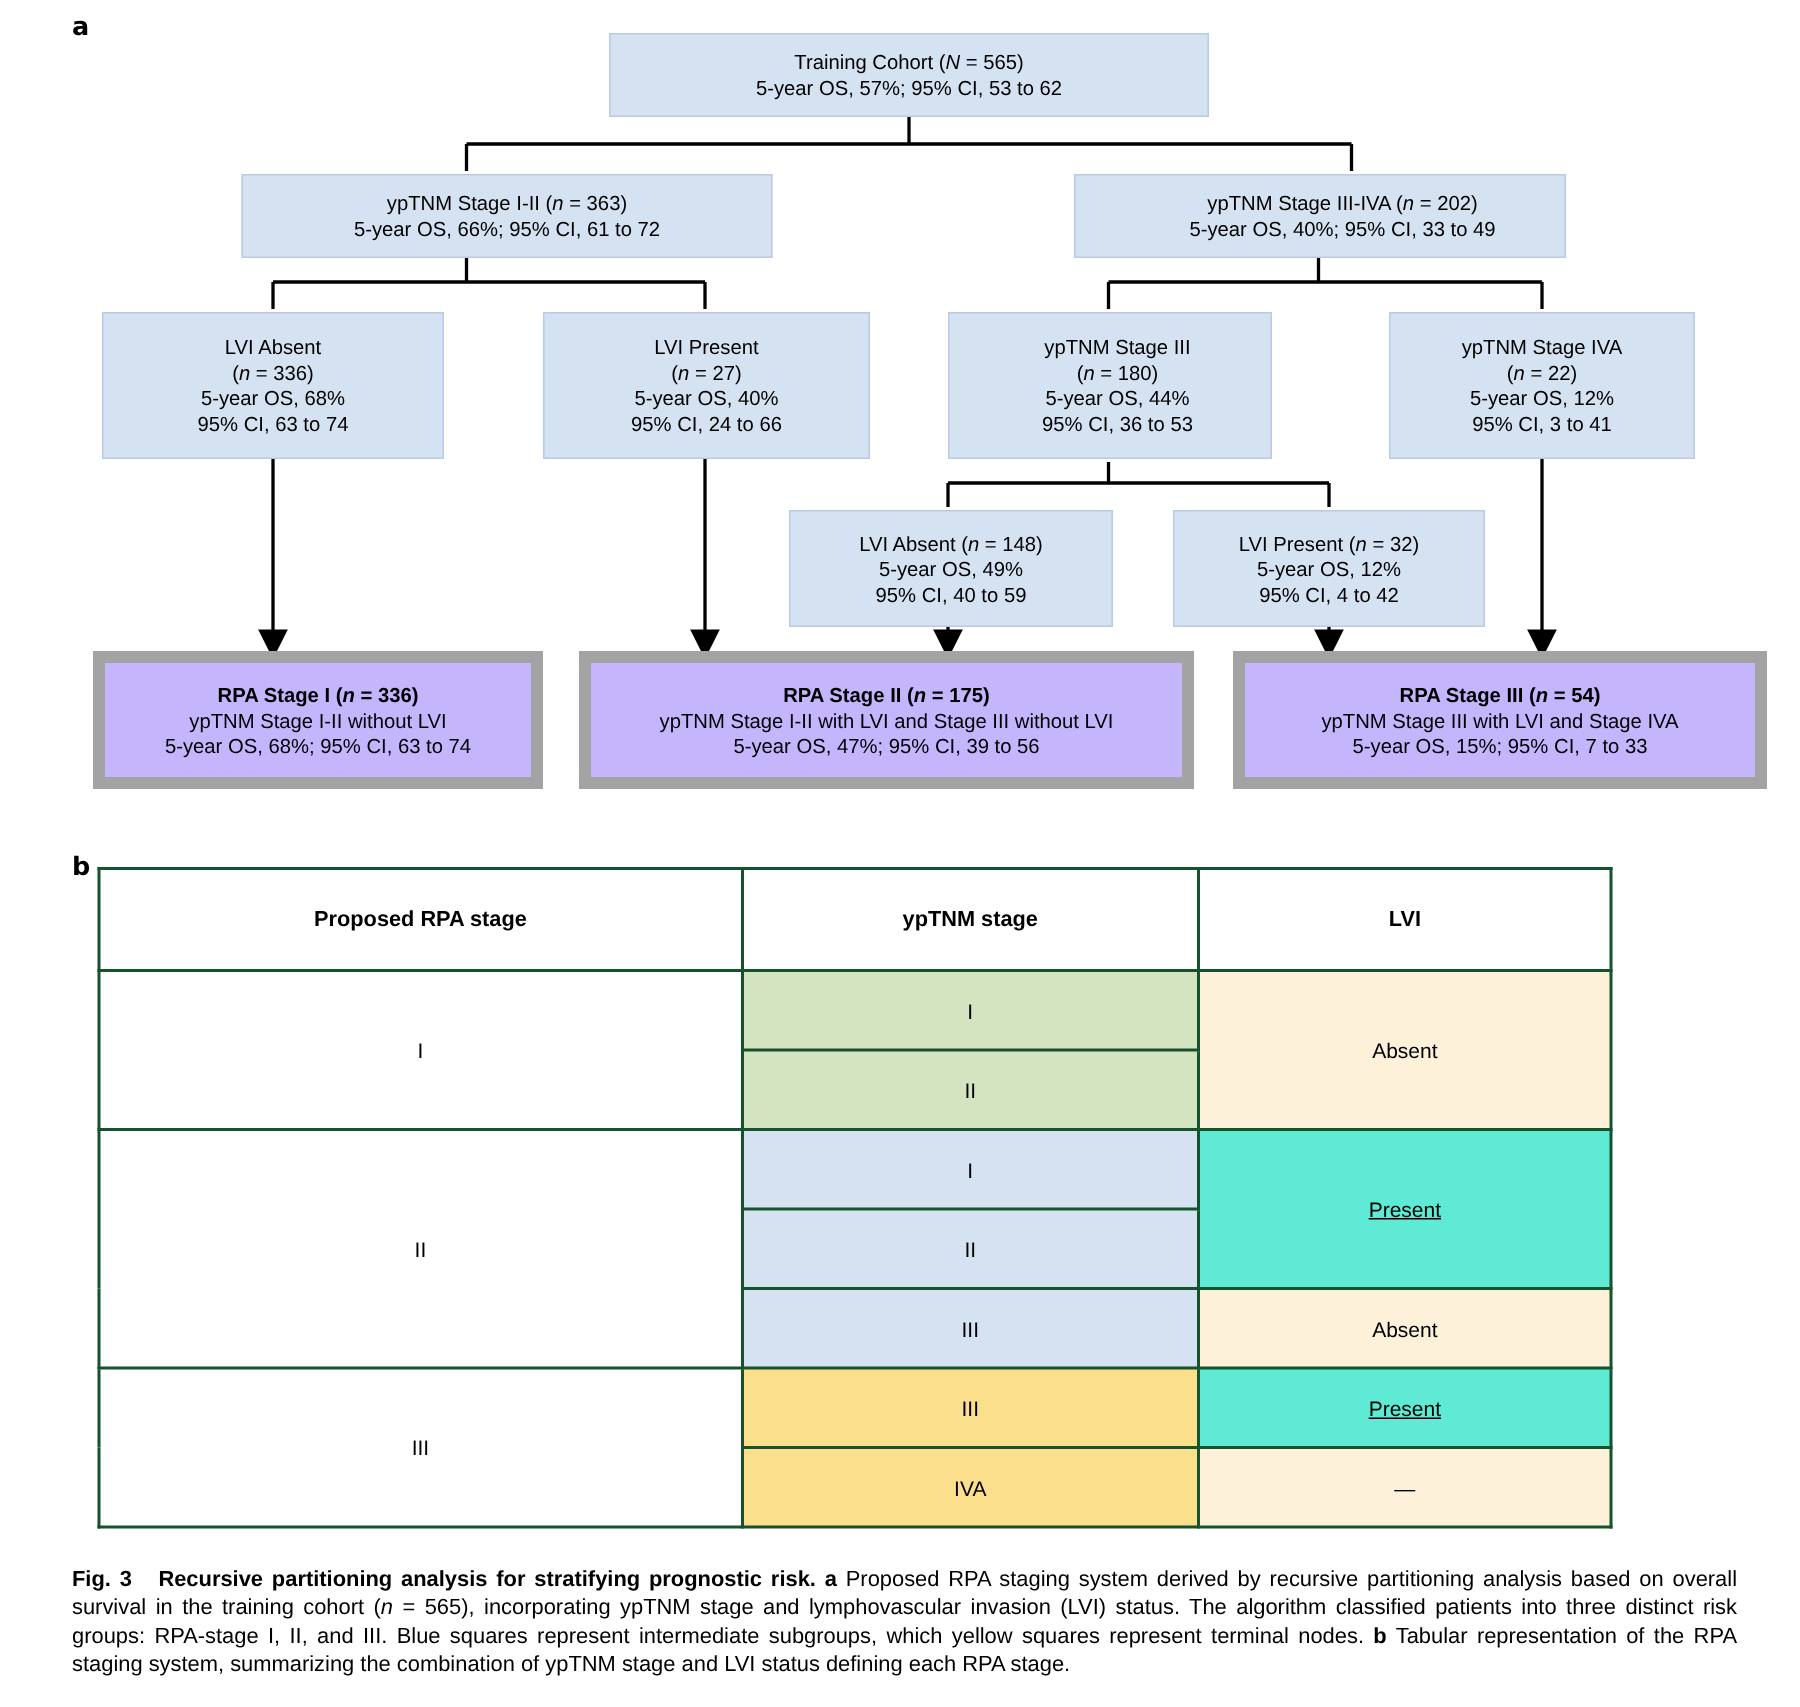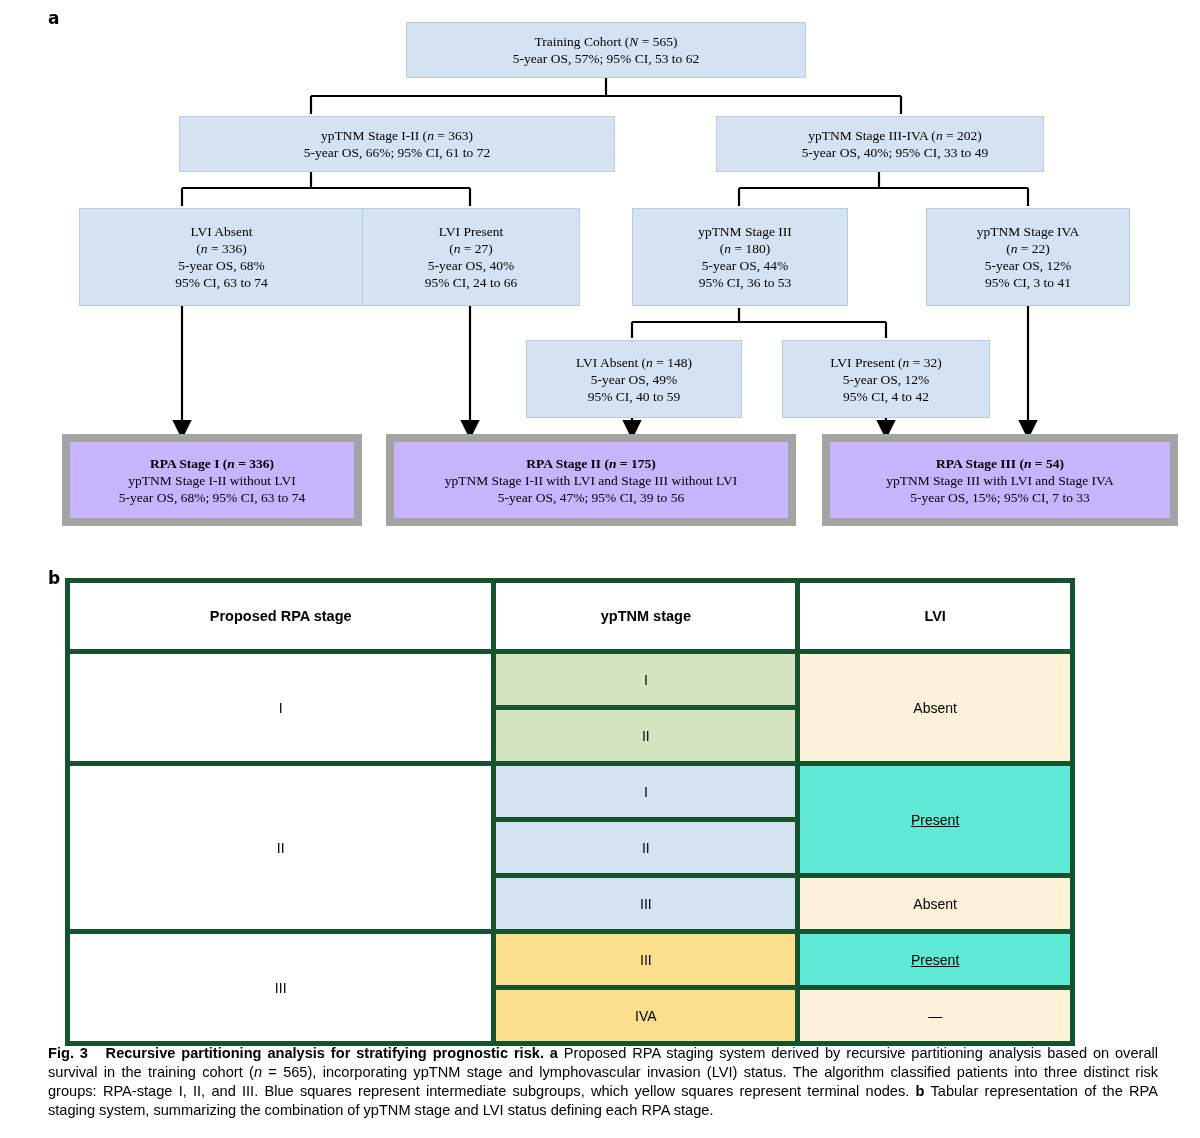--- a/index.html
+++ b/index.html
@@ -33,21 +33,20 @@
   .node {
     position: absolute;
     box-sizing: border-box;
     text-align: center;
     font-size: 13.5px;
     line-height: 17px;
     padding: 5px 6px;
     display: flex;
     flex-direction: column;
     justify-content: center;
-    font-family: Liberation Serif, serif;
   }
   .node.blue {
     background: #d5e2f2;
     border: 1px solid #b9cbe4;
   }
   .node.green {
     background: #c4b5fd;
     border: 8px solid #a3a3a3;
     text-align: center;
   }
@@ -64,21 +63,21 @@
   
   #tableb {
     position: absolute;
     left: 65px;
     top: 578px;
     width: 1010px;
     border-collapse: collapse;
     font-size: 14px;
   }
   #tableb td, #tableb th {
-    border: 5px solid #14532d;
+    border: 2px solid #14532d;
     text-align: center;
     vertical-align: middle;
     padding: 0;
     height: 51px;
   }
   #tableb th {
     font-weight: bold;
     height: 66px;
     background: #fff;
     font-size: 14.5px;
@@ -148,31 +147,31 @@
         <path d="M0,0 L9,4.5 L0,9 z" fill="#000"></path>
       </marker>
     </defs>
   </svg>
 
   <div class="node blue" style="left:406px; top:22px; width:400px; height:56px;">
     <span class="ln">Training Cohort (<em>N</em> = 565)</span>
     <span class="ln">5-year OS, 57%; 95% CI, 53 to 62</span>
   </div>
 
-  <div class="node blue" style="left:179px; top:116px; width:436px; height:56px;">
+  <div class="node blue" style="left:161px; top:116px; width:354px; height:56px;">
     <span class="ln">ypTNM Stage I-II (<em>n</em> = 363)</span>
     <span class="ln">5-year OS, 66%; 95% CI, 61 to 72</span>
   </div>
 
   <div class="node blue" style="left:716px; top:116px; width:328px; height:56px;padding-left:36px;">
     <span class="ln">ypTNM Stage III-IVA (<em>n</em> = 202)</span>
     <span class="ln">5-year OS, 40%; 95% CI, 33 to 49</span>
   </div>
 
-  <div class="node blue" style="left:79px; top:208px; width:285px; height:98px;">
+  <div class="node blue" style="left:68px; top:208px; width:228px; height:98px;">
     <span class="ln">LVI Absent</span>
     <span class="ln">(<em>n</em> = 336)</span>
     <span class="ln">5-year OS, 68%</span>
     <span class="ln">95% CI, 63 to 74</span>
   </div>
 
   <div class="node blue" style="left:362px; top:208px; width:218px; height:98px;">
     <span class="ln">LVI Present</span>
     <span class="ln">(<em>n</em> = 27)</span>
     <span class="ln">5-year OS, 40%</span>

